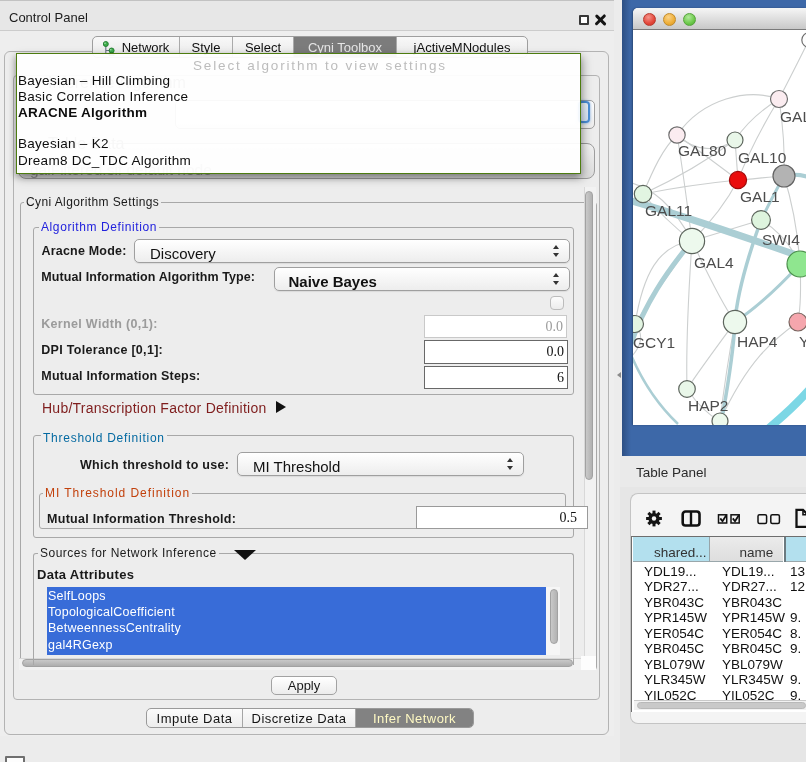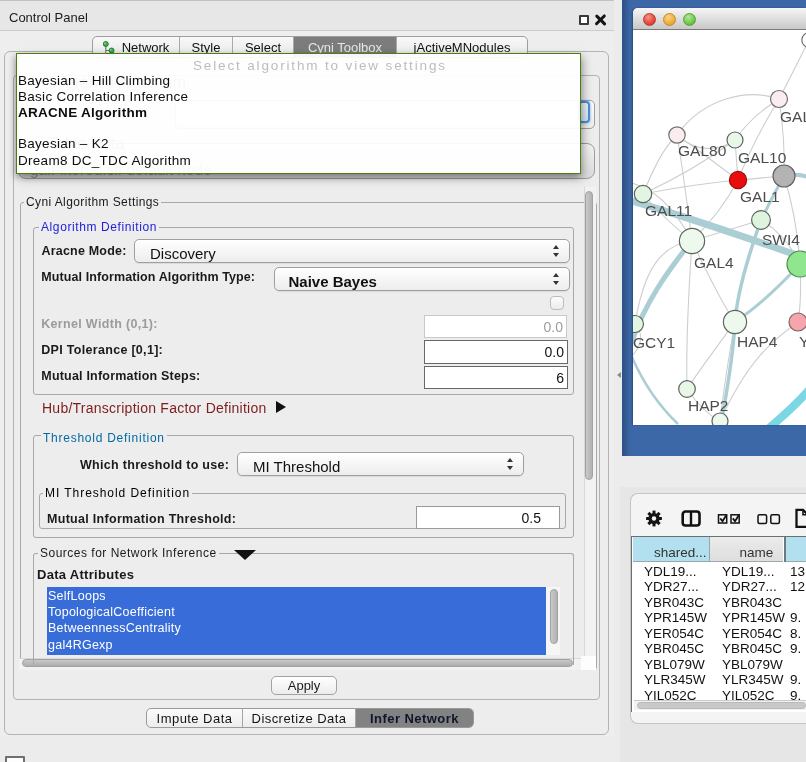--- a/index.html
+++ b/index.html
@@ -40,42 +40,42 @@
 .combo { position:absolute; border:1px solid #9f9f9f; border-radius:5px;
   background:linear-gradient(#ffffff,#ededed); font-size:15px; color:#111;
   box-shadow:0 1px 1px rgba(0,0,0,0.08); }
 .combo .txt { position:absolute; left:15px; top:4.5px; }
 .arr2 { position:absolute; right:9px; top:50%; width:7px; height:12px; margin-top:-6px; }
 .arr2:before { content:""; position:absolute; left:0; top:0; border-left:3.5px solid transparent;
   border-right:3.5px solid transparent; border-bottom:4.5px solid #333; }
 .arr2:after { content:""; position:absolute; left:0; bottom:0; border-left:3.5px solid transparent;
   border-right:3.5px solid transparent; border-top:4.5px solid #333; }
 .tfield { position:absolute; background:#fff; border:1px solid #686868; font-size:14px;
-  color:#111; text-align:right; padding:3px 3px 0 0; }
+  color:#111; text-align:right; padding:3px 3px 0 0;font-family:Liberation Serif, serif; }
 
 .sbv { position:absolute; background:#f2f2f2; border-left:1px solid #d8d8d8; }
 .sbh { position:absolute; background:#f2f2f2; border-top:1px solid #d8d8d8; }
 .thumb { position:absolute; background:linear-gradient(90deg,#c9c9c9,#b2b2b2);
   border:1px solid #a2a2a2; border-radius:5px; }
 .thumbh { position:absolute; background:linear-gradient(#c9c9c9,#aeaeae);
   border:1px solid #a2a2a2; border-radius:5px; }
 
 #popup { left:16px; top:53px; width:565px; height:121px; background:rgba(255,255,255,0.94);
   border:1px solid #4d7c0f; box-shadow:2px 4px 9px rgba(0,0,0,0.34), -2px 3px 6px rgba(0,0,0,0.18); }
 #popup .ph { position:absolute; top:4px; left:176px; white-space:nowrap;
   color:#bcbcbc; font-size:13.5px; letter-spacing:1.85px; }
 #popup .it { position:absolute; left:1px; font-size:13.5px; letter-spacing:0.28px; color:#0d0d0d; white-space:nowrap; }
 
 #bottabs { left:146px; top:708px; height:20px; display:flex;
   border:1px solid #9a9a9a; border-radius:5px; overflow:hidden;
   background:linear-gradient(#fbfbfb,#ededed); font-size:13px; color:#141414; }
 #bottabs .seg { display:flex; align-items:center; justify-content:center;
   border-right:1px solid #a5a5a5; letter-spacing:0.45px; white-space:nowrap; }
 #bottabs .seg:last-child { border-right:none; }
-#bottabs .sel { background:#828282; color:#0f172a;font-weight:bold; }
+#bottabs .sel { background:#828282; color:#fef9c3; }
 
 #bluebg { left:622px; top:0; width:184px; height:456px;
   background:linear-gradient(90deg,#2d4f83 0px,#3d68a8 9px,#3d68a8 100%); }
 #netwin { left:633px; top:8px; width:173px; height:417px; border-radius:5px 0 0 0;
   overflow:hidden; background:#fff; box-shadow:-1px 0 2px rgba(0,0,0,0.3); }
 #nettitle { position:absolute; left:0; top:0; width:100%; height:22px;
   background:linear-gradient(#f6f6f6,#c8c8c8); border-bottom:1px solid #7a7a7a; }
 .tl { position:absolute; top:5px; width:13px; height:13px; border-radius:50%; }
 
 #tpanelbar { left:620px; top:456px; width:186px; height:31px; background:#eaeaea; }
@@ -179,24 +179,24 @@
   <div class="grp" style="left:33px; top:435px; width:541px; height:103px;"></div>
   <div class="grplabel" style="left:41px; top:430.5px; letter-spacing:0.75px; color:#0369a1;">Threshold Definition</div>
 
   <div class="blab" style="left:80px; top:458px;">Which threshold to use:</div>
   <div class="combo" style="left:237px; top:452px; width:287px; height:24px;">
       <span class="txt">MI Threshold</span>
       <span class="arr2"></span>
     </div>
 
   <div class="grp" style="left:39px; top:493px; width:527px; height:36px;"></div>
-  <div class="grplabel" style="left:43px; top:486px; letter-spacing:0.95px; color:#000000;">MI Threshold Definition</div>
+  <div class="grplabel" style="left:43px; top:486px; letter-spacing:0.95px; color:#c2410c;">MI Threshold Definition</div>
 
   <div class="blab" style="left:47px; top:512px;">Mutual Information Threshold:</div>
-  <div class="tfield" style="left:416px; top:506px; width:144px; height:23px; border-color:#9a9a9a; padding-right:18px;">0.5</div>
+  <div class="tfield" style="left:416px; top:506px; width:172px; height:23px; border-color:#9a9a9a; padding-right:10px;">0.5</div>
 
   <div class="grp" style="left:33px; top:553px; width:541px; height:112px; border-bottom:none; border-radius:3px 3px 0 0;"></div>
   <div class="grplabel" style="left:38px; top:546px; letter-spacing:0.5px; color:#1a1a1a;">Sources for Network Inference</div>
   <div class="abs" style="left:234px; top:550px; width:0; height:0; border-left:11px solid transparent;
     border-right:11px solid transparent; border-top:10px solid #111;"></div>
 
   <div class="blab" style="left:37px; top:567px; font-size:13px;">Data Attributes</div>
 
   <div class="abs" style="left:46.5px; top:587px; width:499.3px; height:67.5px; background:#386cd8;"></div>
   <div class="abs" style="left:48px; top:587.5px; font-size:12.5px; letter-spacing:0.25px; color:#fff; line-height:16.4px;">
@@ -295,20 +295,23 @@
         <text x="129" y="215">SWI4</text>
         <text x="61" y="238">GAL4</text>
         <text x="0" y="318">GCY1</text>
         <text x="104" y="317">HAP4</text>
         <text x="166" y="317">YE</text>
         <text x="55" y="381">HAP2</text>
       </g>
     </svg>
   </div>
 
+  <div id="tpanelbar" class="abs">
+      <span class="t">Table Panel</span>
+    </div>
   <div id="tablebg" class="abs"></div>
   <div id="tablecard" class="abs"></div>
 
   <svg class="abs" style="left:644px; top:508px;" width="162" height="22" viewBox="0 0 162 22">
     <g fill="#141414">
       <circle cx="10" cy="10.5" r="5.6"></circle>
       <g stroke="#141414" stroke-width="3">
         <line x1="10" y1="2.6" x2="10" y2="18.4"></line>
         <line x1="2.1" y1="10.5" x2="17.9" y2="10.5"></line>
         <line x1="4.4" y1="4.9" x2="15.6" y2="16.1"></line>

